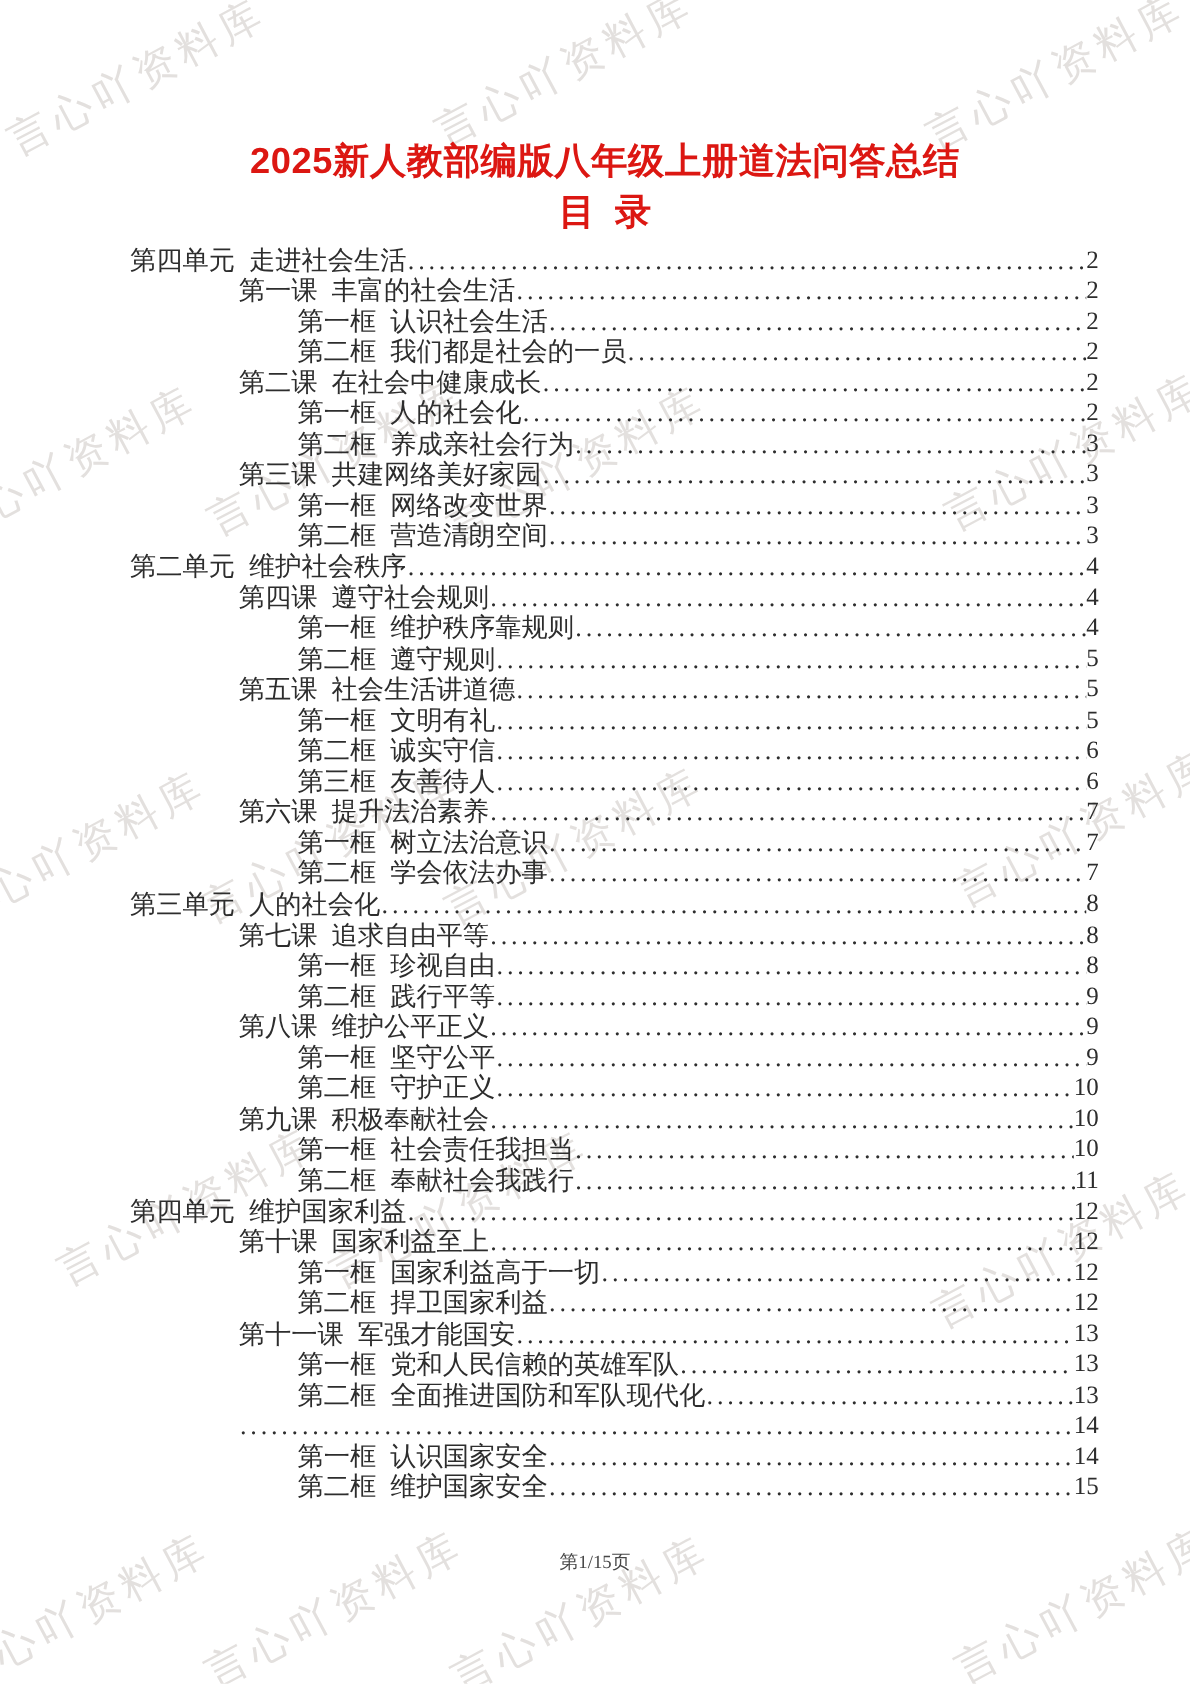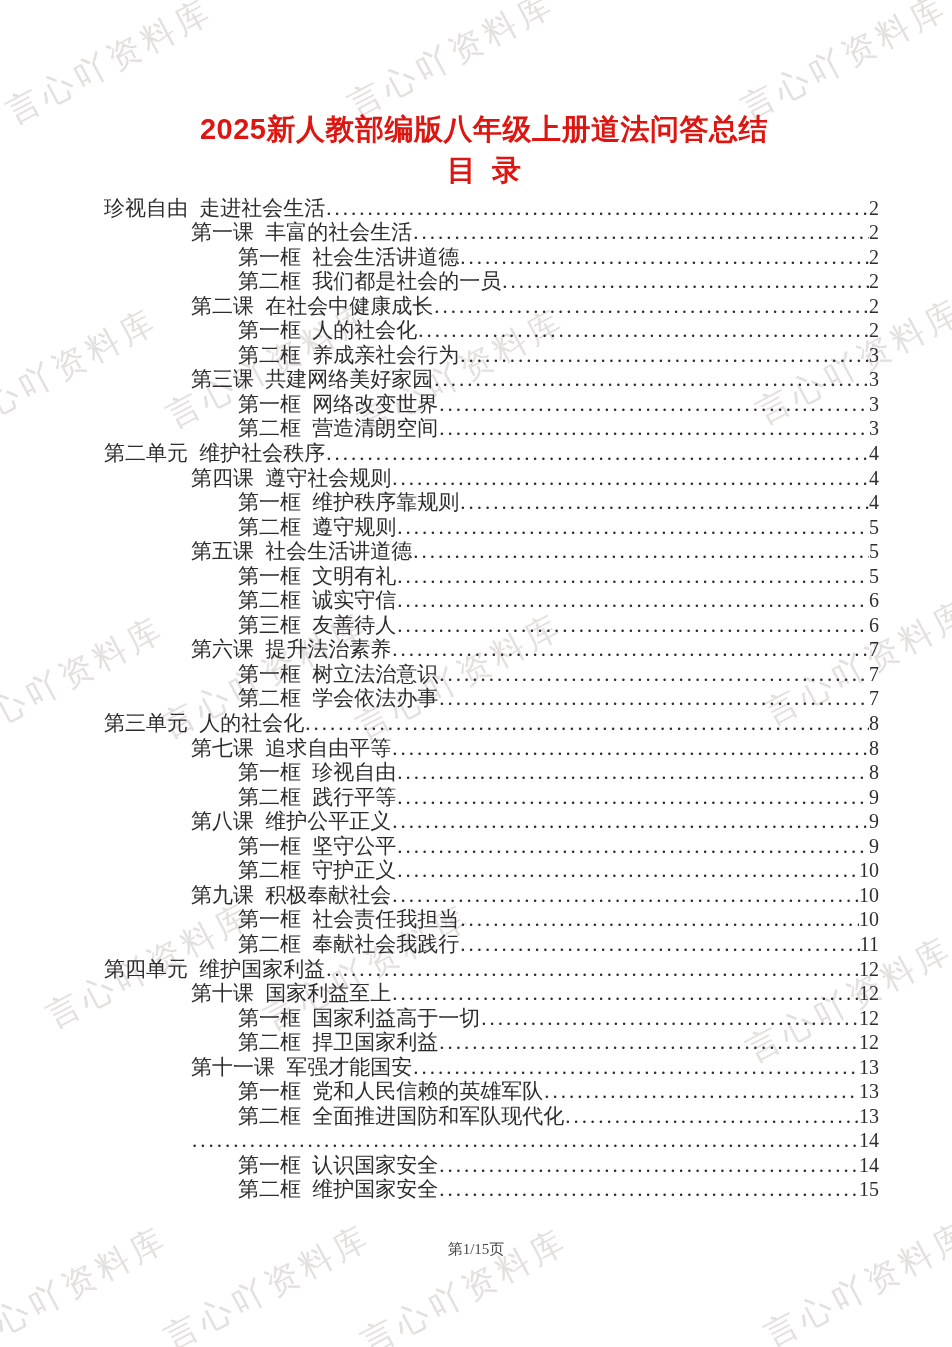--- a/index.html
+++ b/index.html
@@ -105,31 +105,31 @@
     <div class="wm" style="left: 268px; top: 1288px;">言心吖资料库</div>
     <div class="wm" style="left: 465px; top: 1292px;">言心吖资料库</div>
     <div class="wm" style="left: 868px; top: 1285px;">言心吖资料库</div>
   </div>
 
 <div class="content">
   <div class="doc-title">2025新人教部编版八年级上册道法问答总结</div>
   <div class="toc-heading">目  录</div>
   <div class="toc" id="toc-list">
       <div class="toc-row unit">
-    <span class="toc-label">珍视自由 走进社会生活</span>
+    <span class="toc-label">第四单元 走进社会生活</span>
     <span class="toc-leader">................................................................................................................................................................</span>
     <span class="toc-page">2</span>
   </div>
       <div class="toc-row lesson">
     <span class="toc-label">第一课 丰富的社会生活</span>
     <span class="toc-leader">................................................................................................................................................................</span>
     <span class="toc-page">2</span>
   </div>
       <div class="toc-row frame">
-    <span class="toc-label">第一框 社会生活讲道德</span>
+    <span class="toc-label">第一框 认识社会生活</span>
     <span class="toc-leader">................................................................................................................................................................</span>
     <span class="toc-page">2</span>
   </div>
       <div class="toc-row frame">
     <span class="toc-label">第二框 我们都是社会的一员</span>
     <span class="toc-leader">................................................................................................................................................................</span>
     <span class="toc-page">2</span>
   </div>
       <div class="toc-row lesson">
     <span class="toc-label">第二课 在社会中健康成长</span>

